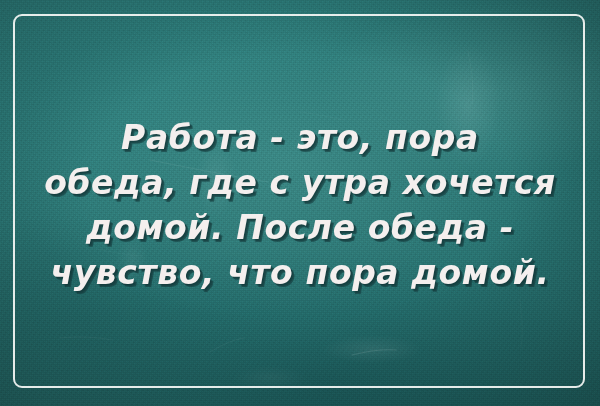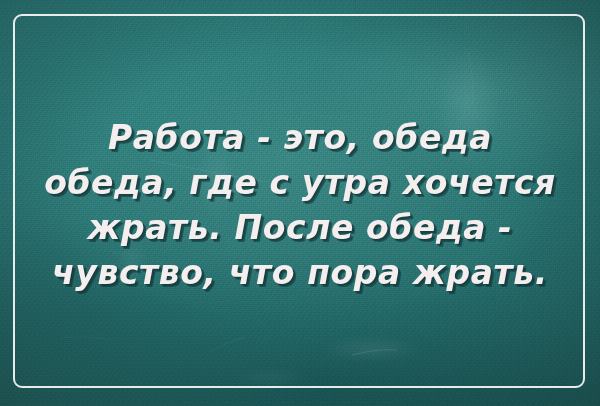--- a/index.html
+++ b/index.html
@@ -120,19 +120,19 @@
       <path d="M300 112 C 316 114, 330 117, 344 120" stroke-width="0.6" opacity="0.3"></path>
       <path d="M92 248 C 110 252, 126 255, 142 256" stroke-width="0.6" opacity="0.28"></path>
     </g>
   </svg>
 
   <div class="tex-vignette"></div>
 
   <div id="frame"></div>
 
   <div id="quote">
-    <div class="line">Работа  -  это,  обеда</div>
+    <div class="line">Работа  -  это,  пора</div>
     <div class="line">обеда,  где  с  утра  хочется</div>
-    <div class="line">жрать.  После  обеда  -</div>
-    <div class="line">чувство,  что  пора  жрать.</div>
+    <div class="line">домой.  После  обеда  -</div>
+    <div class="line">чувство,  что  пора  домой.</div>
   </div>
 
 </div>
 
 </body></html>

